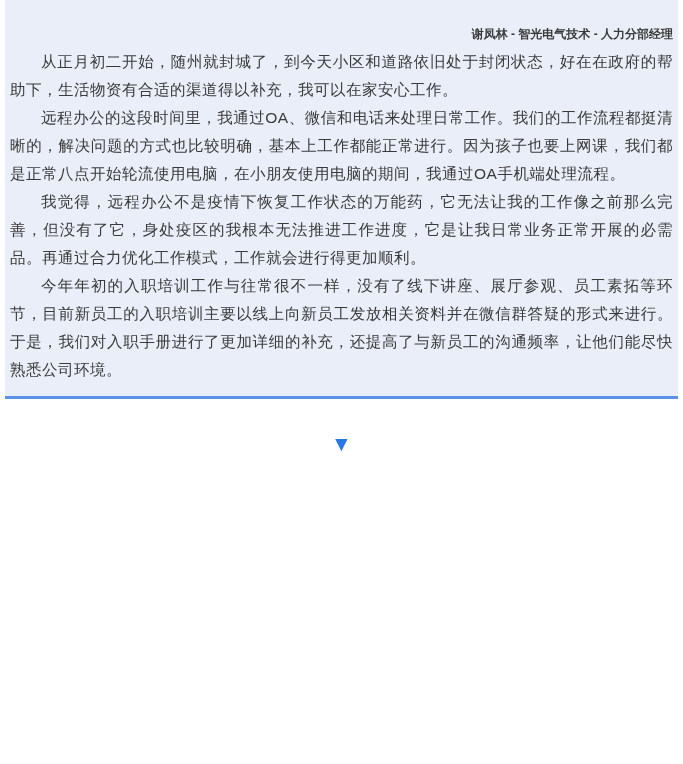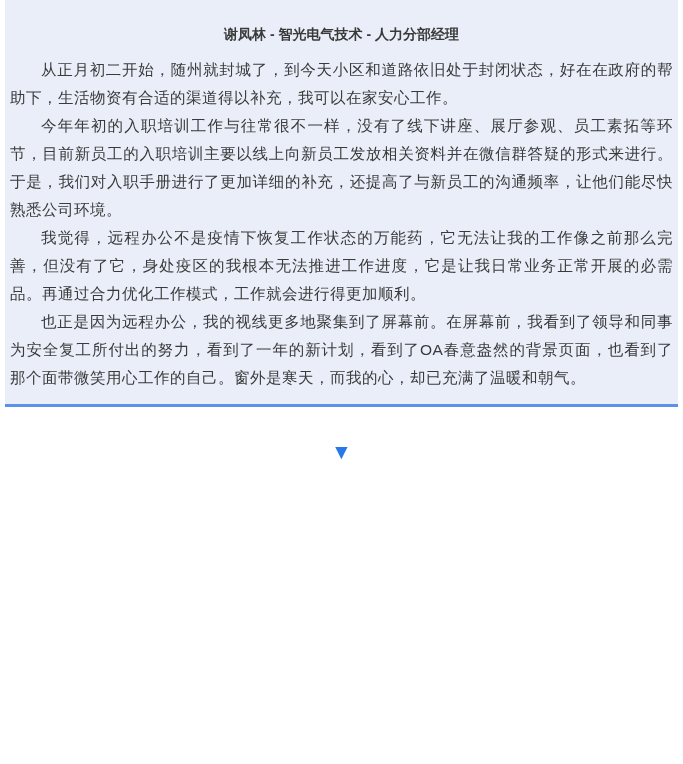--- a/index.html
+++ b/index.html
@@ -18,29 +18,29 @@
   .article-panel {
     margin: 0 5px;
     background: #e9eef9;
     border-bottom: 3px solid #5b91e9;
     padding: 20px 5px 12px 5px;
     box-sizing: border-box;
     color: #3a3a3a;
   }
   .article-title,
   .article-location {
-    text-align: center;
+    text-align: right;
     font-weight: bold;
-    font-size: 14px;
+    font-size: 12px;
     line-height: 28px;
     margin: 0;
     color: #3a3a3a;
   }
   .article-body {
-    margin-top: 8px;
+    margin-top: 0;
   }
   .article-body p {
     margin: 0;
     padding: 0;
     font-size: 15.5px;
     line-height: 28px;
     text-indent: 2em;
     text-align: justify;
     color: #3a3a3a;
     letter-spacing: 0.5px;
@@ -63,23 +63,23 @@
 
 <div class="page">
 
   <div class="article-panel">
 
     <h2 class="article-title">谢凤林 - 智光电气技术 - 人力分部经理</h2>
 
 
     <div class="article-body">
       <p>从正月初二开始，随州就封城了，到今天小区和道路依旧处于封闭状态，好在在政府的帮助下，生活物资有合适的渠道得以补充，我可以在家安心工作。</p>
+      <p>远程办公的这段时间里，我通过OA、微信和电话来处理日常工作。我们的工作流程都挺清晰的，解决问题的方式也比较明确，基本上工作都能正常进行。因为孩子也要上网课，我们都是正常八点开始轮流使用电脑，在小朋友使用电脑的期间，我通过OA手机端处理流程。</p>
+      <p>我觉得，远程办公不是疫情下恢复工作状态的万能药，它无法让我的工作像之前那么完善，但没有了它，身处疫区的我根本无法推进工作进度，它是让我日常业务正常开展的必需品。再通过合力优化工作模式，工作就会进行得更加顺利。</p>
       <p>今年年初的入职培训工作与往常很不一样，没有了线下讲座、展厅参观、员工素拓等环节，目前新员工的入职培训主要以线上向新员工发放相关资料并在微信群答疑的形式来进行。于是，我们对入职手册进行了更加详细的补充，还提高了与新员工的沟通频率，让他们能尽快熟悉公司环境。</p>
-      <p>我觉得，远程办公不是疫情下恢复工作状态的万能药，它无法让我的工作像之前那么完善，但没有了它，身处疫区的我根本无法推进工作进度，它是让我日常业务正常开展的必需品。再通过合力优化工作模式，工作就会进行得更加顺利。</p>
-      <p>也正是因为远程办公，我的视线更多地聚集到了屏幕前。在屏幕前，我看到了领导和同事为安全复工所付出的努力，看到了一年的新计划，看到了OA春意盎然的背景页面，也看到了那个面带微笑用心工作的自己。窗外是寒天，而我的心，却已充满了温暖和朝气。</p>
     </div>
 
   </div>
 
   <div class="footer">
     <span class="expand-icon">▼</span>
   </div>
 
 </div>
 

